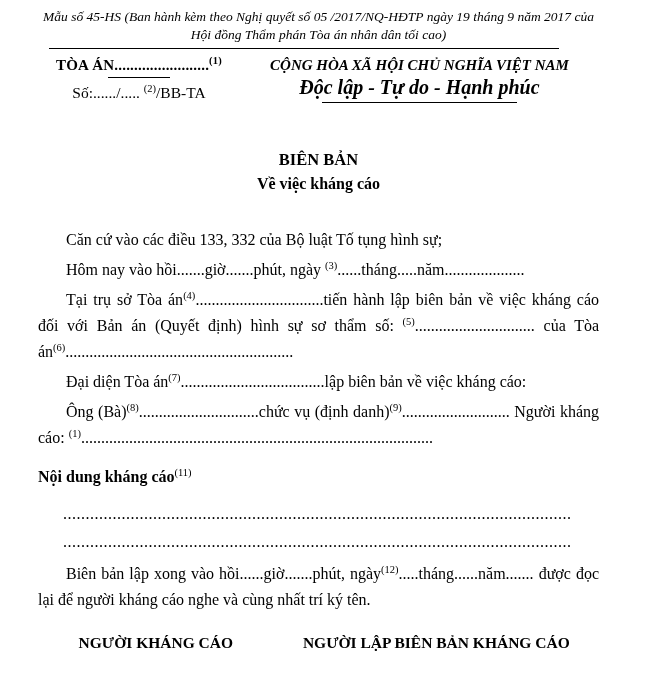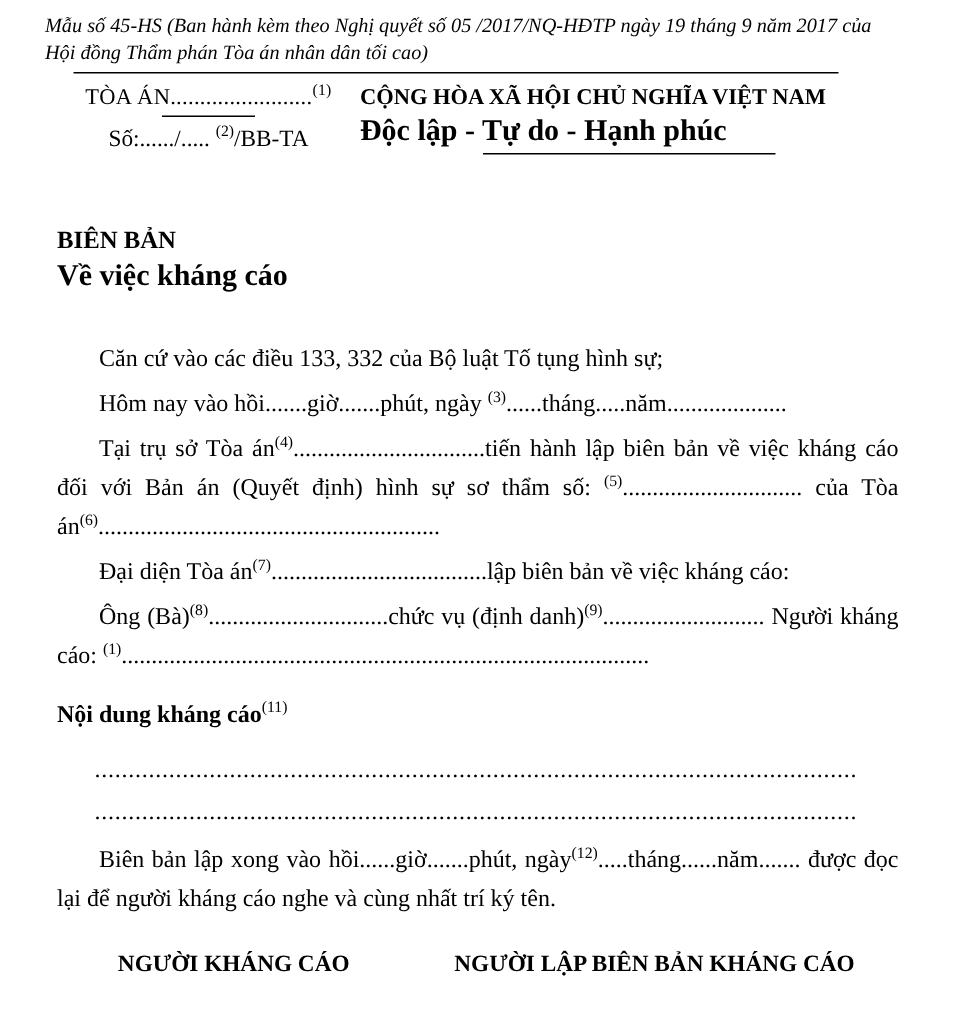--- a/index.html
+++ b/index.html
@@ -7,45 +7,45 @@
     position: relative;
     width: 651px;
     height: 687px;
     box-sizing: border-box;
     padding: 8px 52px 0 38px;
     font-family: "Liberation Serif", "DejaVu Serif", serif;
     color: #000;
     overflow: hidden;
   }
   .form-note {
-    text-align: left;
+    text-align: center;
     font-style: italic;
     font-size: 13.5px;
     line-height: 18px;
     margin-left: -8px;
     margin-right: -8px;
   }
   .top-rule {
     border: 0;
     border-top: 1.6px solid #000;
     width: 510px;
     margin: 4px 0 0 11px;
   }
   .header-row { display: flex; margin-top: 8px; }
   .header-left { width: 36%; text-align: center; }
-  .header-right { width: 64%; text-align: left; }
-  .court-line { font-size: 15px; font-weight: normal; letter-spacing: 0.2px; }
+  .header-right { width: 64%; text-align: center; font-style: italic; }
+  .court-line { font-size: 15px; font-weight: bold; letter-spacing: 0.2px; }
   .court-underline { width: 62px; border: 0; border-top: 1.5px solid #000; margin: 3px auto 6px; }
   .number-line { font-size: 15.5px; }
   .nat1 { font-size: 15px; font-weight: bold; }
   .nat2 { font-size: 20px; font-weight: bold; margin-top: 2px; }
   .nat-underline { width: 195px; border: 0; border-top: 1.5px solid #000; margin: 3px auto 0; }
-  .doc-title { text-align: left; margin-top: 46px; }
+  .doc-title { text-align: center; margin-top: 46px; }
   .doc-title .t1 { font-size: 16.5px; font-weight: bold; line-height: 22px; }
-  .doc-title .t2 { font-size: 20px; font-weight: bold; line-height: 22px; margin-top: 2px; }
+  .doc-title .t2 { font-size: 16px; font-weight: bold; line-height: 22px; margin-top: 2px; }
   .para {
     margin: 4px 0 0 0;
     font-size: 16px;
     line-height: 26px;
     text-align: justify;
     text-indent: 28px;
   }
   .para.first { margin-top: 32px; }
   sup { font-size: 10.5px; line-height: 0; }
   .section-heading {

